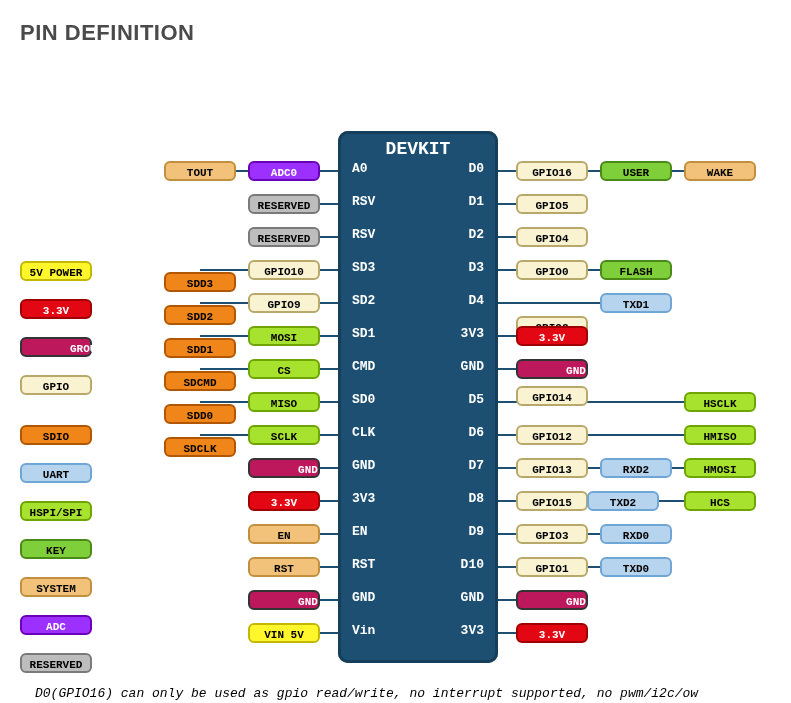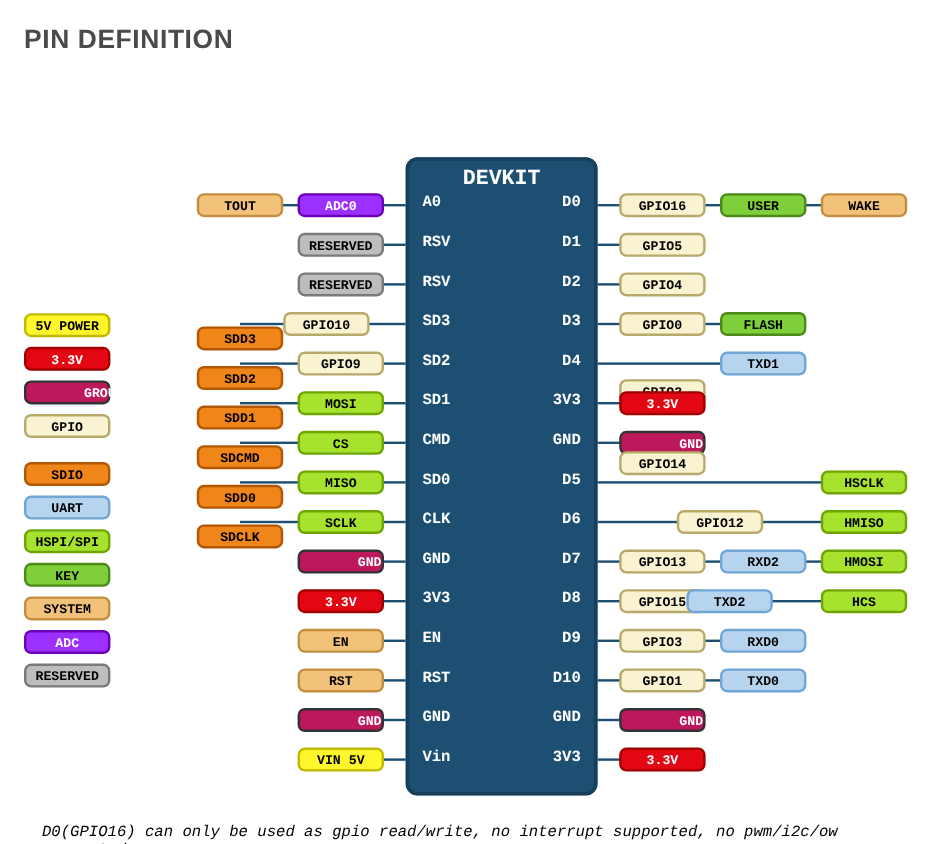--- a/index.html
+++ b/index.html
@@ -23,21 +23,21 @@
     height: 620px;
   }
 
   
   .legend {
     position: absolute;
     left: 0px;
     top: 195px;
     display: flex;
     flex-direction: column;
-    gap: 8px;
+    gap: 18px;
   }
 
   
   .chip {
     position: absolute;
     left: 318px;
     top: 65px;
     width: 160px;
     height: 532px;
     background: #1c4f72;
@@ -163,21 +163,21 @@
     </div>
 
 <div class="hline" style="left: 180px; top: 104px; width: 138px;"></div>
     <div class="tag c-purple" style="left: 228px; top: 95px;">ADC0</div>
     <div class="tag c-tan" style="left: 144px; top: 95px;">TOUT</div>
     <div class="hline" style="left: 264px; top: 137px; width: 54px;"></div>
     <div class="tag c-grey" style="left: 228px; top: 128px;">RESERVED</div>
     <div class="hline" style="left: 264px; top: 170px; width: 54px;"></div>
     <div class="tag c-grey" style="left: 228px; top: 161px;">RESERVED</div>
     <div class="hline" style="left: 180px; top: 203px; width: 138px;"></div>
-    <div class="tag c-cream" style="left: 216px; top: 194px;">GPIO10</div>
+    <div class="tag c-cream" style="left: 228px; top: 194px;">GPIO10</div>
     <div class="tag c-orange" style="left: 144px; top: 194px;">SDD3</div>
     <div class="hline" style="left: 180px; top: 236px; width: 138px;"></div>
     <div class="tag c-cream" style="left: 228px; top: 227px;">GPIO9</div>
     <div class="tag c-orange" style="left: 144px; top: 227px;">SDD2</div>
     <div class="hline" style="left: 180px; top: 269px; width: 138px;"></div>
     <div class="tag c-lime" style="left: 228px; top: 260px;">MOSI</div>
     <div class="tag c-orange" style="left: 144px; top: 260px;">SDD1</div>
     <div class="hline" style="left: 180px; top: 302px; width: 138px;"></div>
     <div class="tag c-lime" style="left: 228px; top: 293px;">CS</div>
     <div class="tag c-orange" style="left: 144px; top: 293px;">SDCMD</div>
@@ -211,32 +211,32 @@
     <div class="tag c-cream" style="left: 496px; top: 194px;">GPIO0</div>
     <div class="tag c-green2" style="left: 580px; top: 194px;">FLASH</div>
     <div class="hline" style="left: 478px; top: 236px; width: 138px;"></div>
     <div class="tag c-cream" style="left: 496px; top: 227px; margin-top: 23px;">GPIO2</div>
     <div class="tag c-lblue" style="left: 580px; top: 227px;">TXD1</div>
     <div class="hline" style="left: 478px; top: 269px; width: 54px;"></div>
     <div class="tag c-red" style="left: 496px; top: 260px;">3.3V</div>
     <div class="hline" style="left: 478px; top: 302px; width: 54px;"></div>
     <div class="tag c-black" style="left: 496px; top: 293px;">GND</div>
     <div class="hline" style="left: 478px; top: 335px; width: 222px;"></div>
-    <div class="tag c-cream" style="left: 496px; top: 310px;">GPIO14</div>
+    <div class="tag c-cream" style="left: 496px; top: 320px;">GPIO14</div>
     <div class="tag c-lime" style="left: 664px; top: 326px;">HSCLK</div>
     <div class="hline" style="left: 478px; top: 368px; width: 222px;"></div>
-    <div class="tag c-cream" style="left: 496px; top: 359px; margin-left: 48px;">GPIO12</div>
+    <div class="tag c-cream" style="left: 496px; top: 359px;">GPIO12</div>
     <div class="tag c-lime" style="left: 664px; top: 359px;">HMISO</div>
     <div class="hline" style="left: 478px; top: 401px; width: 222px;"></div>
     <div class="tag c-cream" style="left: 496px; top: 392px;">GPIO13</div>
     <div class="tag c-lblue" style="left: 580px; top: 392px;">RXD2</div>
     <div class="tag c-lime" style="left: 664px; top: 392px;">HMOSI</div>
     <div class="hline" style="left: 478px; top: 434px; width: 222px;"></div>
     <div class="tag c-cream" style="left: 496px; top: 425px;">GPIO15</div>
-    <div class="tag c-lblue" style="left: 552px; top: 425px;">TXD2</div>
+    <div class="tag c-lblue" style="left: 567px; top: 425px;">TXD2</div>
     <div class="tag c-lime" style="left: 664px; top: 425px;">HCS</div>
     <div class="hline" style="left: 478px; top: 467px; width: 138px;"></div>
     <div class="tag c-cream" style="left: 496px; top: 458px;">GPIO3</div>
     <div class="tag c-lblue" style="left: 580px; top: 458px;">RXD0</div>
     <div class="hline" style="left: 478px; top: 500px; width: 138px;"></div>
     <div class="tag c-cream" style="left: 496px; top: 491px;">GPIO1</div>
     <div class="tag c-lblue" style="left: 580px; top: 491px;">TXD0</div>
     <div class="hline" style="left: 478px; top: 533px; width: 54px;"></div>
     <div class="tag c-black" style="left: 496px; top: 524px;">GND</div>
     <div class="hline" style="left: 478px; top: 566px; width: 54px;"></div>

